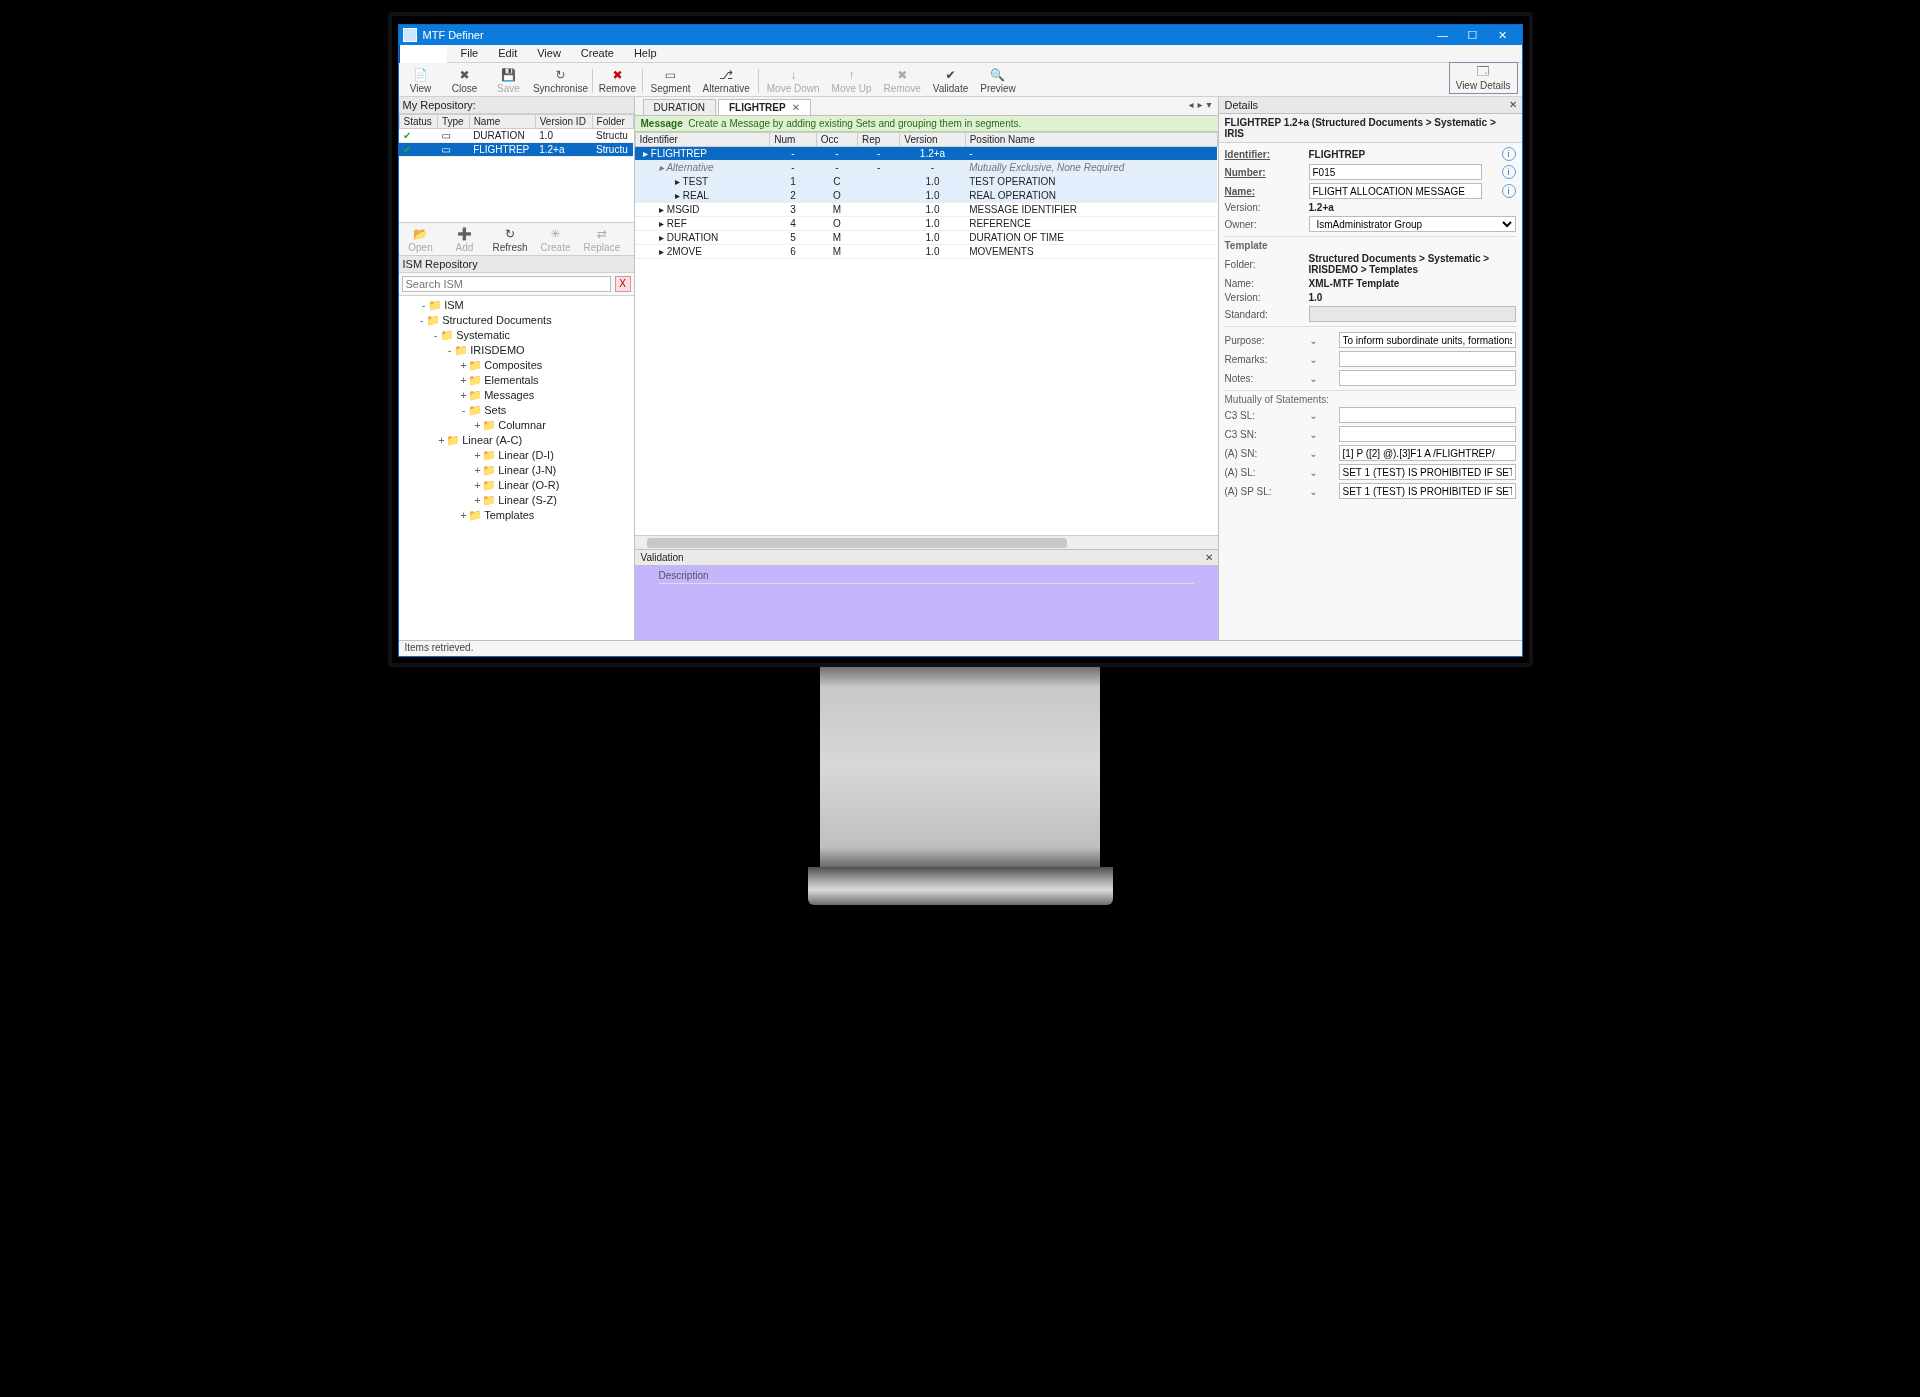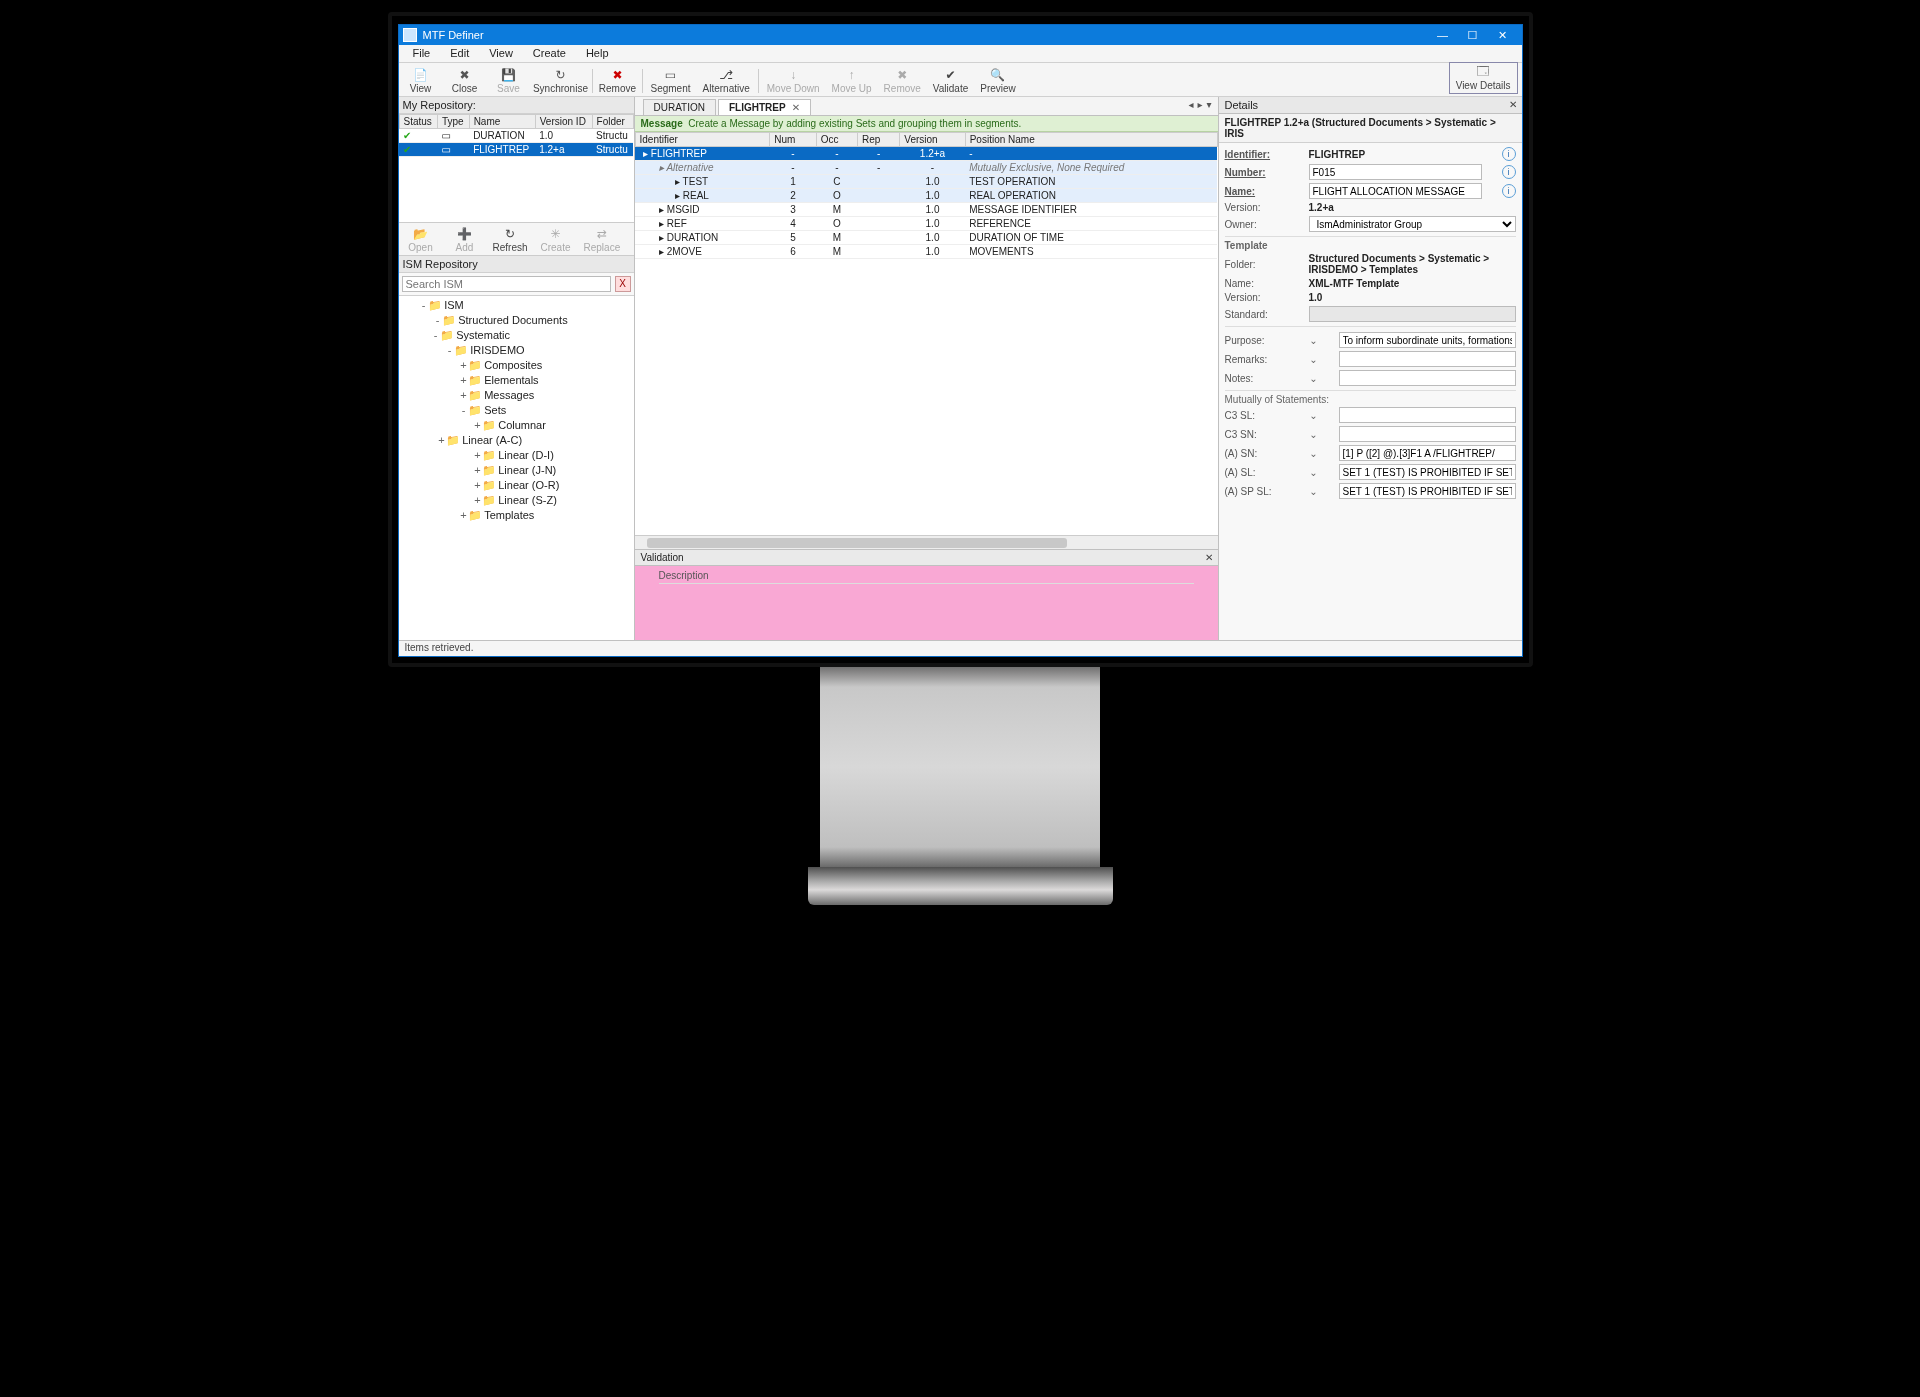--- a/index.html
+++ b/index.html
@@ -58,20 +58,21 @@
   }
   .titlebar .app-icon { width:14px;height:14px;background:#cde6ff;margin-right:6px;border:1px solid #fff; }
   .titlebar .title-spacer { flex:1; }
   .titlebar .win-btn { width:30px;text-align:center;cursor:pointer; }
   .menubar {
     height: 18px;
     background: #f5f5f5;
     border-bottom: 1px solid #d0d0d0;
     display: flex;
     padding-left: 4px;
+    margin-left: 48px;
   }
   .menubar .menu-item { padding: 2px 10px; cursor: pointer; }
   .toolbar1, .toolbar2 {
     height: 34px;
     background: #f5f5f5;
     border-bottom: 1px solid #d0d0d0;
     display: flex;
     align-items: flex-end;
   }
   .tool-btn {
@@ -143,21 +144,21 @@
   .grid th { background:#eee;border:1px solid #ccc;padding:1px 4px;text-align:left;font-weight:normal;position:sticky;top:0; }
   .grid td { padding:1px 4px;border-bottom:1px solid #eee;vertical-align:middle; }
   .row-sel { background:#0a6ac4;color:#fff; }
   .row-alt { background:#e3eefc; }
   .hscroll { height:14px;background:#eee;border-top:1px solid #ccc;position:relative; }
   .hscroll .thumb { position:absolute;left:12px;top:2px;height:10px;width:420px;background:#c8c8c8;border-radius:3px; }
   .validation-bar {
     background:#eaeaea;border-top:1px solid #c0c0c0;border-bottom:1px solid #c0c0c0;
     padding:2px 6px;font-size:10px;position:relative;
   }
-  .validation-area { height:74px;background:#f9a8d4;border-top:0;padding:4px 24px;font-size:10px;color:#555; }
+  .validation-area { height:74px;background:#c4b5fd;border-top:0;padding:4px 24px;font-size:10px;color:#555; }
   .right-col {
     width:304px;border-left:1px solid #c0c0c0;display:flex;flex-direction:column;background:#f8f8f8;
   }
   .details-header {
     background:#e8e8e8;padding:2px 6px;border-bottom:1px solid #c0c0c0;font-size:11px;position:relative;
   }
   .details-title { font-weight:bold;padding:3px 6px;border-bottom:1px solid #d0d0d0;font-size:10px;background:#f3f3f3; }
   .details-body { flex:1;overflow:auto;padding:4px 6px;font-size:10px; }
   .drow { display:flex;align-items:center;margin-bottom:3px;gap:20px; }
   .drow label { width:64px;color:#555; }
@@ -313,21 +314,21 @@
                 <div>Replace</div>
               </div>
             </div>
           <div class="panel-header">ISM Repository</div>
           <div class="search-row">
             <input placeholder="Search ISM" style="">
             <div class="xbtn">X</div>
           </div>
           <div class="tree" id="ism-tree">
               <div class="node" style="padding-left: 18px;"><span class="toggle">-</span><span class="folder-icon">📁</span><span>ISM</span></div>
-              <div class="node" style="padding-left: 16px; margin-left: 16px;"><span class="toggle">-</span><span class="folder-icon">📁</span><span>Structured Documents</span></div>
+              <div class="node" style="padding-left: 16px;"><span class="toggle">-</span><span class="folder-icon">📁</span><span>Structured Documents</span></div>
               <div class="node" style="padding-left: 30px;"><span class="toggle">-</span><span class="folder-icon">📁</span><span>Systematic</span></div>
               <div class="node" style="padding-left: 44px;"><span class="toggle">-</span><span class="folder-icon">📁</span><span>IRISDEMO</span></div>
               <div class="node" style="padding-left: 58px;"><span class="toggle">+</span><span class="folder-icon">📁</span><span>Composites</span></div>
               <div class="node" style="padding-left: 58px;"><span class="toggle">+</span><span class="folder-icon">📁</span><span>Elementals</span></div>
               <div class="node" style="padding-left: 58px;"><span class="toggle">+</span><span class="folder-icon">📁</span><span>Messages</span></div>
               <div class="node" style="padding-left: 58px;"><span class="toggle">-</span><span class="folder-icon">📁</span><span>Sets</span></div>
               <div class="node" style="padding-left: 72px;"><span class="toggle">+</span><span class="folder-icon">📁</span><span>Columnar</span></div>
               <div class="node" style="padding-left: 36px;"><span class="toggle">+</span><span class="folder-icon">📁</span><span>Linear (A-C)</span></div>
               <div class="node" style="padding-left: 72px;"><span class="toggle">+</span><span class="folder-icon">📁</span><span>Linear (D-I)</span></div>
               <div class="node" style="padding-left: 72px;"><span class="toggle">+</span><span class="folder-icon">📁</span><span>Linear (J-N)</span></div>

